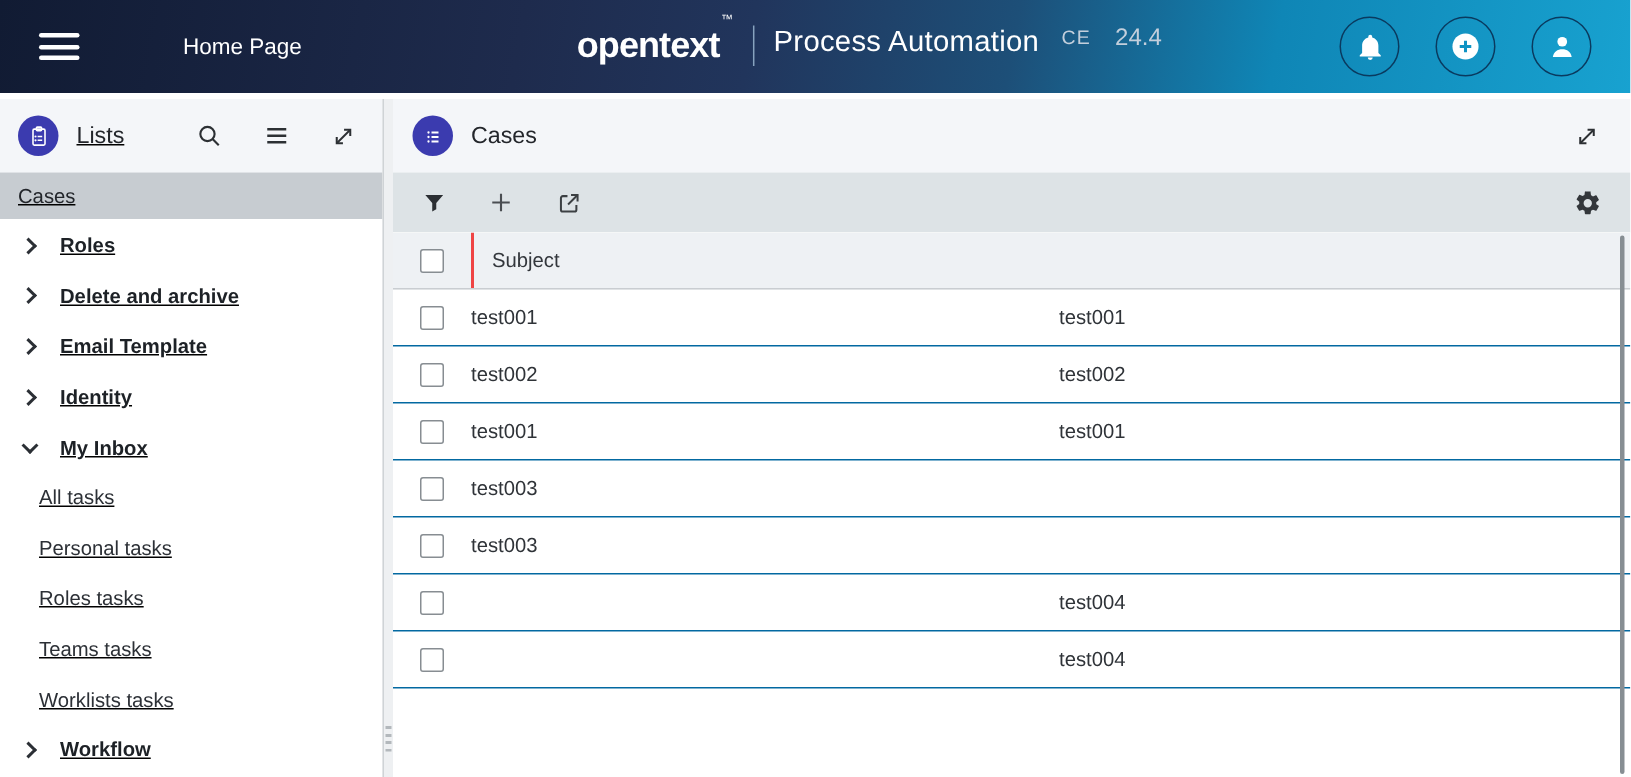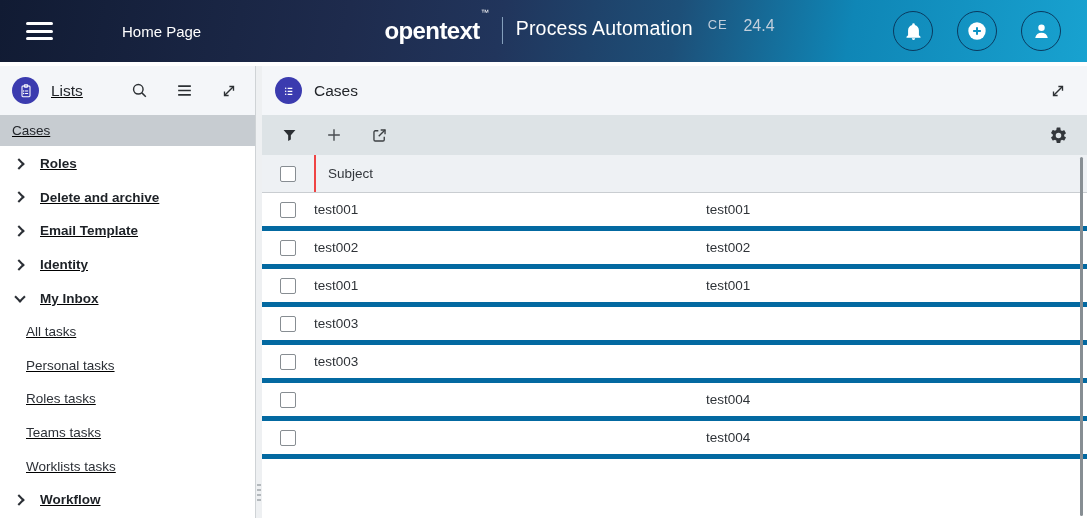--- a/index.html
+++ b/index.html
@@ -60,21 +60,21 @@
   .toolbar .tb-icon + .tb-icon { margin-left:25px; }
   .toolbar .spacer { flex:1; }
 
   
   .grid { flex:1; position:relative; background:#fff; overflow:hidden; }
   .grid-header { height:38px; background:#eef1f4; border-bottom:1px solid #c9cdd1; display:grid; grid-template-columns:52px 380px 1fr; align-items:center; }
   .grid-header .col-label { font-size:13.5px; color:#33373c; }
   .grid-header .subject-col { border-left:2px solid #ef4444; height:100%; display:flex; align-items:center; padding-left:12px; }
   .cb-cell { display:flex; align-items:center; justify-content:center; }
   .checkbox { width:16px; height:16px; border:1px solid #878d92; border-radius:2px; background:#fff; cursor:pointer; }
-  .grid-row { height:38px; border-bottom:5px solid #0369a1; display:grid; grid-template-columns:52px 380px 1fr; align-items:center; }
+  .grid-row { height:38px; border-bottom:1px solid #0369a1; display:grid; grid-template-columns:52px 380px 1fr; align-items:center; }
   .grid-row .cell { font-size:13.5px; color:#2f3338; overflow:hidden; white-space:nowrap; }
   .grid-row .subject-cell { padding-left:12px; }
   .vscroll { position:absolute; top:0; right:0; bottom:0; width:11px; }
   .vscroll .thumb { position:absolute; top:2px; bottom:2px; right:4px; width:3px; background:#878e93; border-radius:2px; }
 
   svg { display:block; }
 </style>
 </head>
 <body>
 

